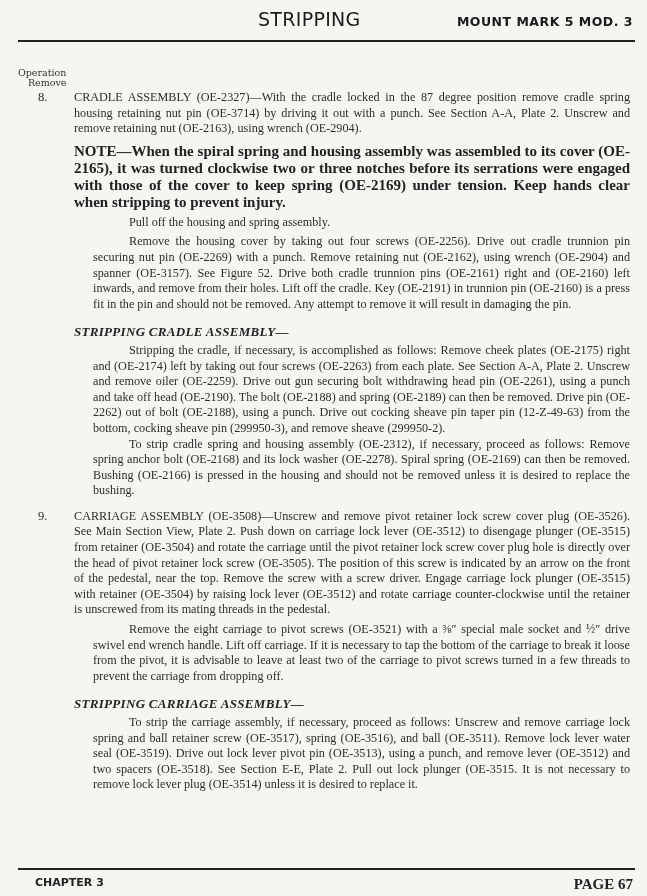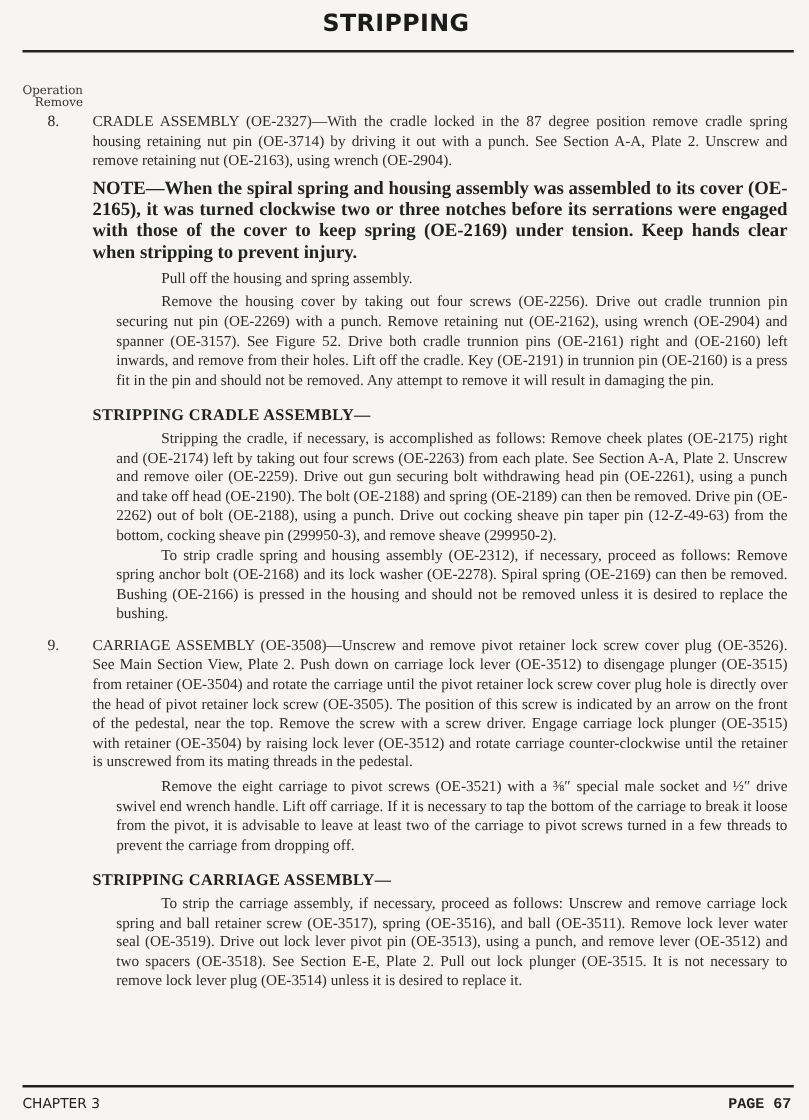--- a/index.html
+++ b/index.html
@@ -6,21 +6,21 @@
   body {
     width: 647px; height: 896px; overflow: hidden;
     background: #f6f5f2;
     color: #2a2a2a;
     font-family: "DejaVu Serif", serif;
     position: relative;
   }
   .page { position: absolute; left: 0; top: 0; width: 647px; height: 896px; }
   .hdr-title {
     position: absolute; left: 258px; top: 8px;
-    font-family: "DejaVu Sans", sans-serif; font-weight: bold;
+    font-family: "DejaVu Sans", sans-serif; font-weight: normal;
     font-size: 19px; letter-spacing: 0.3px; color: #1b1b1b;
   }
   .hdr-right {
     position: absolute; right: 14px; top: 14px;
     font-family: "DejaVu Sans", sans-serif; font-weight: bold;
     font-size: 12.5px; letter-spacing: 0.5px; color: #1b1b1b;
   }
   .rule-top { position: absolute; left: 18px; right: 12px; top: 40px; height: 2px; background: #222; }
   .rule-bot { position: absolute; left: 18px; right: 12px; top: 868px; height: 2px; background: #222; }
   .op-label {
@@ -34,37 +34,38 @@
     color: #2c2c2c;
   }
   .op { position: relative; }
   .op-num { position: absolute; left: -36px; top: 0; font-size: 12.5px; }
   p { margin: 0; }
   .indent { text-indent: 36px; margin-left: 19px; }
   .note { font-weight: bold; font-size: 15px; line-height: 17px; margin-top: 6px; color: #222; }
   .gap-s { margin-top: 4px; }
   .section-head {
     font-weight: bold; font-size: 13px; letter-spacing: 0.3px;
-    margin-top: 12px; margin-bottom: 3px; color: #222;
+    margin-top: 12px; margin-bottom: 3px; color: #222; font-style: italic;
   }
   .op9 { margin-top: 10px; }
   .footer-left {
-    position: absolute; left: 18px; top: 876px;
-    font-family: "DejaVu Sans", sans-serif; font-weight: normal; font-size: 11px; color: #222;
+    position: absolute; left: 35px; top: 876px;
+    font-family: "DejaVu Sans", sans-serif; font-weight: bold; font-size: 11px; color: #222;
   }
   .footer-right {
     position: absolute; right: 14px; top: 876px;
-    font-family: Liberation Mono, monospace; font-weight: bold; font-size: 12px; color: #222;
+    font-family: Liberation Serif, serif; font-weight: bold; font-size: 15px; color: #222;
   }
 </style>
 </head>
 <body>
 
 <div class="page">
   <div class="hdr-title">STRIPPING</div>
+  <div class="hdr-right">MOUNT MARK 5 MOD. 3</div>
   <div class="rule-top"></div>
 
   <div class="op-label">
     <div>Operation</div>
     <div>Remove</div>
   </div>
 
   <div class="body-text">
 
     <div class="op">

